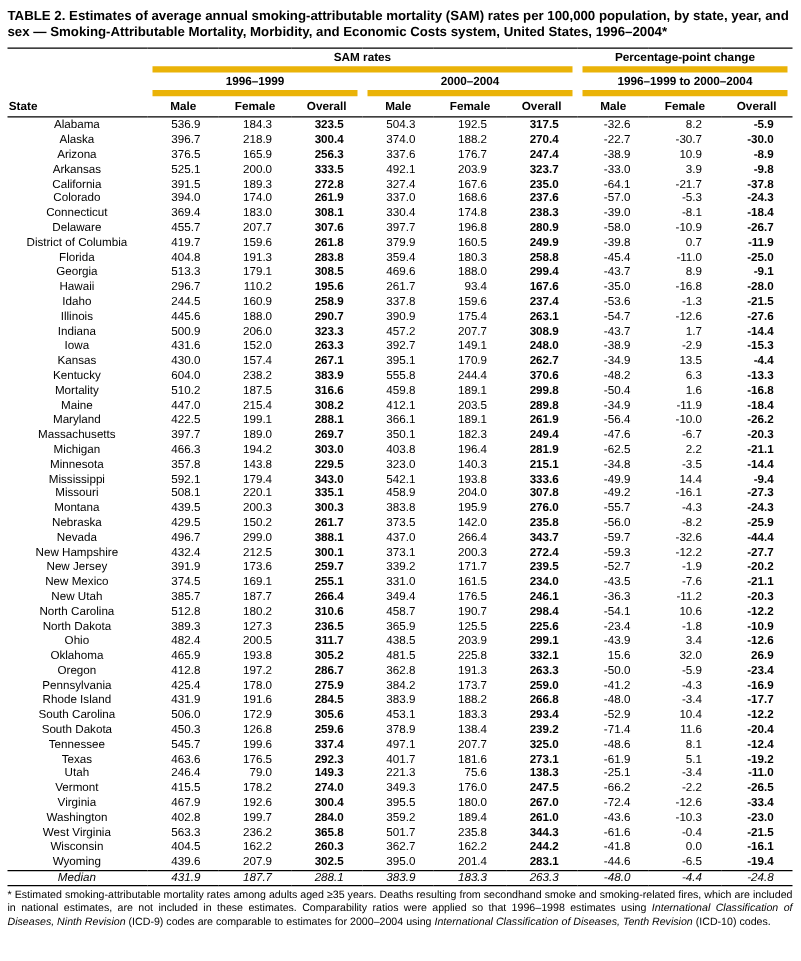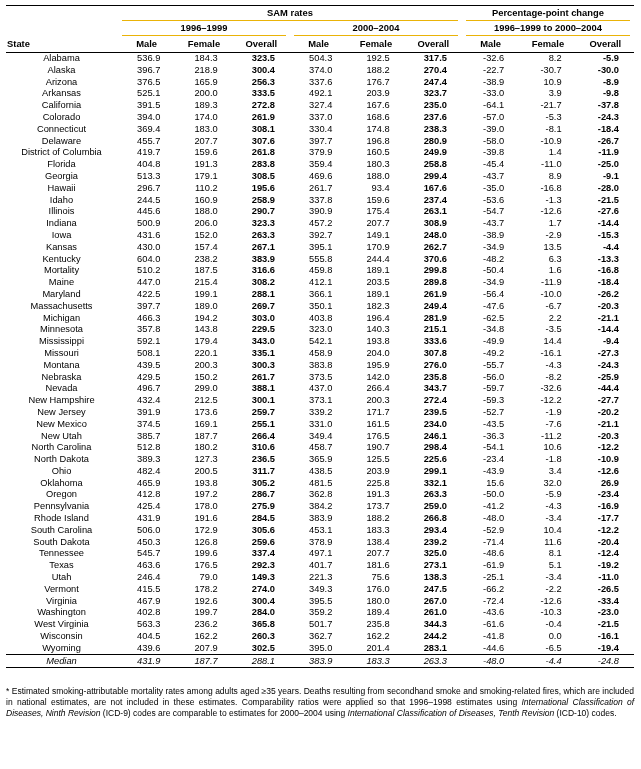--- a/index.html
+++ b/index.html
@@ -6,36 +6,37 @@
   html, body { margin:0; padding:0; background:#fff; }
   body { width:641px; font-family:"Liberation Sans", sans-serif; color:#000; }
   .page { padding:5px 7px 6px 6px; }
   .title { font-size:10.6px; font-weight:bold; line-height:13.2px; margin:2px 0 5px 0; }
   table { width:100%; border-collapse:collapse; table-layout:fixed;
           border-top:1.6px solid #000; border-bottom:1px solid #000; }
   thead th { font-weight:bold; font-size:9.4px; vertical-align:bottom; padding:0; }
   th.state-h { text-align:left; vertical-align:bottom; border-bottom:1px solid #000;
                padding:0 0 2.5px 1px; }
   th.group, th.period { padding:0 4px; }
-  th.group .gline, th.period .gline { border-bottom:1px solid #eab308; padding:1px 0 2px;
+  th.group .gline, th.period .gline { border-bottom:5px solid #eab308; padding:1px 0 2px;
                text-align:center; }
   tr.sub th { text-align:center; border-bottom:1px solid #000; padding:2px 2px 2.5px; }
   tbody td { font-size:9.3px; line-height:10.8px; padding:0.5px 2px; }
   td.state { text-align:center; padding-left:1px; overflow:hidden; white-space:nowrap; }
   td.num { text-align:right; padding-right:15px; }
   td.overall { font-weight:bold; }
   tr.median td { font-weight:normal; font-style:italic; border-top:1px solid #000; }
-  .footnote { font-size:8.5px; line-height:11px; text-align:justify; margin-top:18px; }
+  .footnote { font-size:8.5px; line-height:11px; text-align:justify; margin-top:1px; }
   .footnote .em { font-style:italic; }
 </style>
 </head>
 <body>
 
 <div class="page">
 
+  <div class="title">TABLE 2. Estimates of average annual smoking-attributable mortality (SAM) rates per 100,000 population, by state, year, and sex — Smoking-Attributable Mortality, Morbidity, and Economic Costs system, United States, 1996–2004*</div>
 
   <table>
     <colgroup>
       <col style="width:112px">
       <col>
         <col>
         <col>
         <col>
         <col>
         <col>
@@ -175,21 +176,21 @@
         </tr>
         <tr>
           <td class="state">District of Columbia</td>
           <td class="num">419.7</td>
           <td class="num">159.6</td>
           <td class="num overall">261.8</td>
           <td class="num">379.9</td>
           <td class="num">160.5</td>
           <td class="num overall">249.9</td>
           <td class="num">-39.8</td>
-          <td class="num">1.4</td>
+          <td class="num">0.7</td>
           <td class="num overall">-11.9</td>
         </tr>
         <tr>
           <td class="state">Florida</td>
           <td class="num">404.8</td>
           <td class="num">191.3</td>
           <td class="num overall">283.8</td>
           <td class="num">359.4</td>
           <td class="num">180.3</td>
           <td class="num overall">258.8</td>

